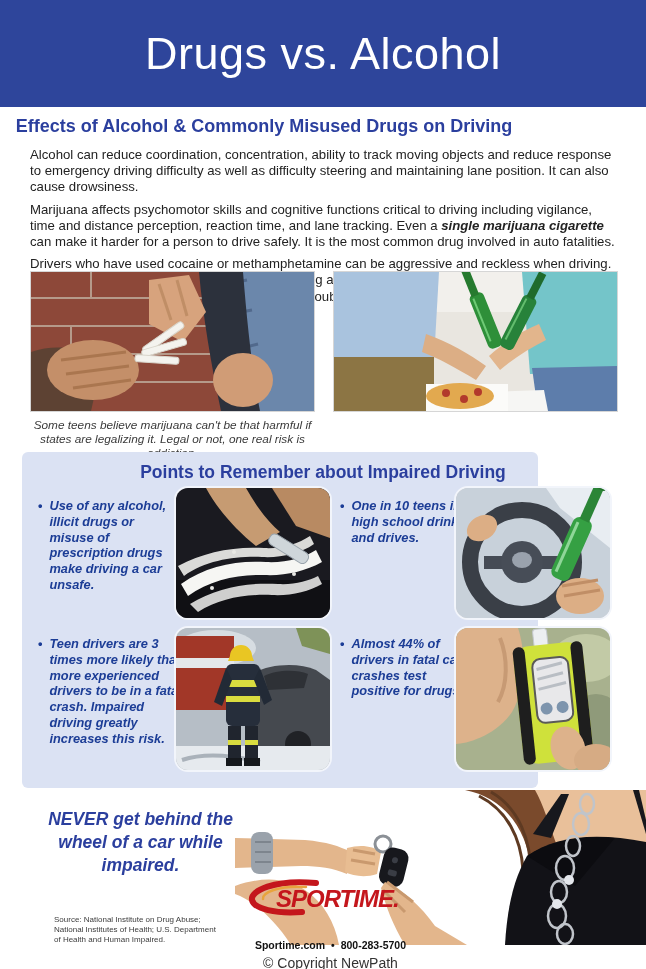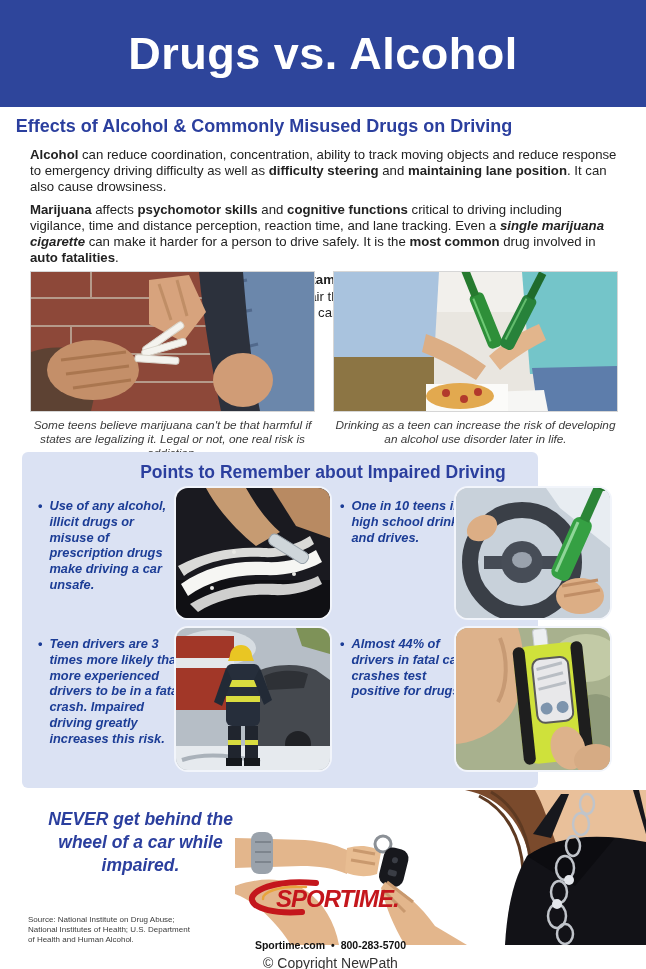--- a/index.html
+++ b/index.html
@@ -1,27 +1,27 @@
 <!DOCTYPE html>
 <html><head>
 <meta charset="utf-8">
 <style>
   html,body{margin:0;padding:0;background:#fff;}
   body{width:646px;height:969px;overflow:hidden;font-family:"Liberation Sans","DejaVu Sans",sans-serif;}
   .page{position:relative;width:646px;height:969px;background:#ffffff;}
 
   
   .banner{position:absolute;top:0;left:0;width:646px;height:107px;background:#2e459b;display:flex;align-items:center;justify-content:center;}
-  .banner-title{color:#ffffff;font-size:45px;font-weight:bold;letter-spacing:.5px;}
+  .banner-title{color:#ffffff;font-size:45px;font-weight:normal;letter-spacing:.5px;}
 
   
   .subtitle{position:absolute;top:116px;left:0;width:528px;text-align:center;color:#2b3f9e;font-size:18px;font-weight:bold;}
   .intro{position:absolute;top:147px;left:30px;width:590px;font-size:13.2px;line-height:16.2px;color:#222222;}
   .intro p{margin:0 0 6px 0;}
-  .b{font-weight:bold;}
+  .b{font-weight:normal;}
   .bi{font-weight:bold;font-style:italic;}
 
   
   .photos{position:absolute;top:271px;left:30px;width:588px;display:flex;justify-content:space-between;}
   .photo-block{width:285px;}
   .photo-top{width:285px;height:141px;border:1px solid #d6d6d6;box-sizing:border-box;overflow:hidden;background:#eee;}
   .photo-top svg{display:block;}
   .caption{margin-top:6px;font-style:italic;font-size:11.8px;line-height:14px;color:#3a3a3a;text-align:center;}
 
   
@@ -38,21 +38,21 @@
   .pos-b3{left:16px;top:184px;width:146px;}
   .pos-p3{left:152px;top:174px;width:158px;height:146px;}
   .pos-b4{left:318px;top:184px;width:134px;}
   .pos-p4{left:432px;top:174px;width:158px;height:146px;}
 
   
   .footerarea{position:absolute;top:788px;left:0;width:646px;height:181px;}
   .footer-photo{position:absolute;left:235px;top:2px;width:411px;height:155px;overflow:hidden;}
   .never{position:absolute;left:38px;top:20px;width:205px;text-align:center;color:#2b3f9e;font-weight:bold;font-style:italic;font-size:17.5px;line-height:23px;}
   .source{position:absolute;left:28px;top:127px;font-size:8px;line-height:9.8px;color:#3c3c3c;}
-  .source span{display:block;}
+  .source span{display:block;margin-left:26px;}
   .brand{position:absolute;left:243px;top:90px;width:175px;text-align:center;}
   .contact{margin-top:19px;font-size:10.5px;font-weight:bold;color:#111;}
   .contact .sep{margin:0 6px;}
   .copyright{margin-top:4px;font-size:14px;color:#333;}
 </style>
 </head>
 <body>
 
 <div class="page">
 
@@ -124,21 +124,20 @@
             <rect x="181" y="-4" width="8" height="28" fill="#1f6b2c"></rect>
             <line x1="182" y1="26" x2="182" y2="72" stroke="#64bd6e" stroke-width="2"></line>
           </g>
           <rect x="92" y="112" width="82" height="27" fill="#fbfbf9"></rect>
           <ellipse cx="126" cy="124" rx="34" ry="13" fill="#e2a94f"></ellipse>
           <circle cx="112" cy="121" r="4" fill="#b23a2c"></circle>
             <circle cx="130" cy="127" r="4" fill="#b23a2c"></circle>
             <circle cx="144" cy="120" r="4" fill="#b23a2c"></circle>
         </svg>
       </div>
-      <div class="caption">Drinking as a teen can increase the risk of developing an alcohol use disorder later in life.</div>
     </div>
   </div>
 
   <div class="panel">
     <div class="panel-title">Points to Remember about Impaired Driving</div>
 
     <div class="cell-bullet pos-b1">
       <span class="dot">•</span>
       <span>Use of any alcohol, illicit drugs or misuse of prescription drugs make driving a car unsafe.</span>
     </div>
@@ -281,21 +280,21 @@
         <path d="M152,92 L178,112 M148,100 L170,122" stroke="#c9996e" stroke-width="3" fill="none"></path>
         <path d="M0,96 C28,86 52,88 70,100 C88,112 100,132 104,155 L56,155 C40,130 18,110 0,104 Z" fill="#e3b68c"></path>
       </svg>
     </div>
 
     <div class="never"><span>NEVER</span><span> get behind the wheel of a car while impaired.</span></div>
 
     <div class="source">
       <span>Source: National Institute on Drug Abuse;</span>
       <span>National Institutes of Health; U.S. Department</span>
-      <span>of Health and Human Alcohol.</span>
+      <span>of Health and Human Impaired.</span>
     </div>
 
     <div class="brand">
       <svg width="170" height="38" viewBox="0 0 170 38" role="img">
         <path d="M70,5 C28,1 4,13 6,22 C8,31 30,36 56,34" fill="none" stroke="#c4161c" stroke-width="6" stroke-linecap="round"></path>
         <path d="M60,9 C32,7 16,15 17,21" fill="none" stroke="#e8a33c" stroke-width="2.5" stroke-linecap="round"></path>
         <text x="30" y="29" font-family="Liberation Sans, DejaVu Sans, sans-serif" font-size="24" font-weight="bold" font-style="italic" fill="#c4161c" letter-spacing="-1">SPORTIME.</text>
       </svg>
       <div class="contact"><span>Sportime.com</span><span class="sep">•</span><span>800-283-5700</span></div>
       <div class="copyright">© Copyright NewPath Learning. All Rights Reserved.</div>

